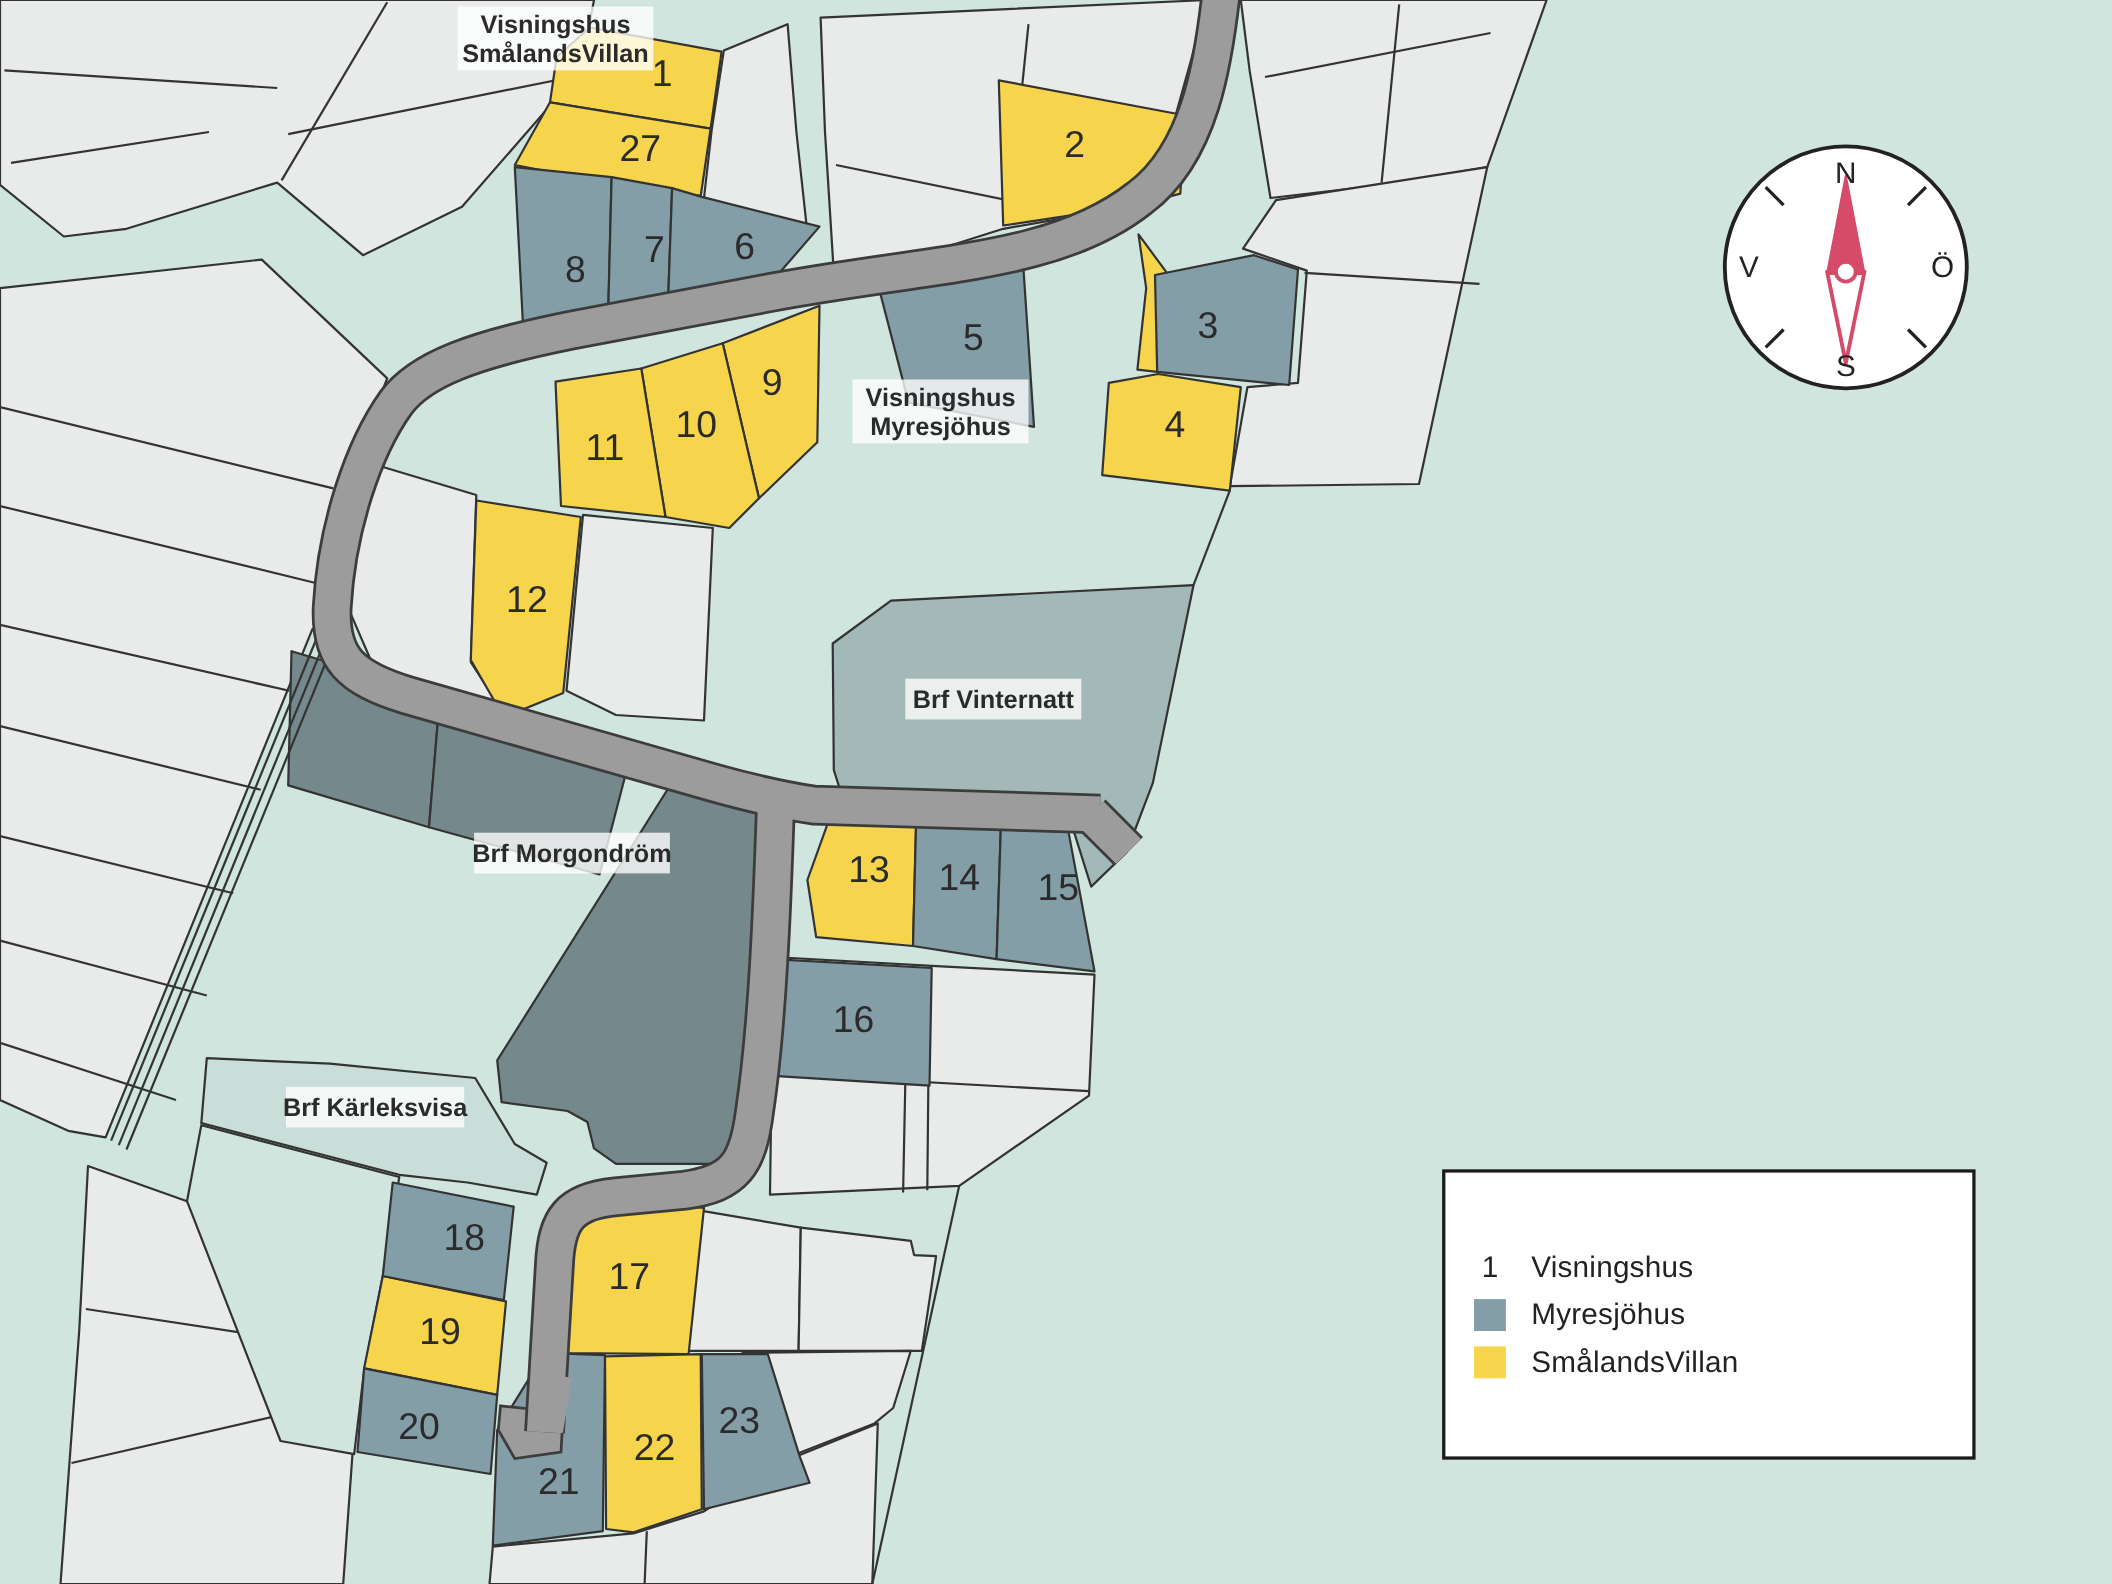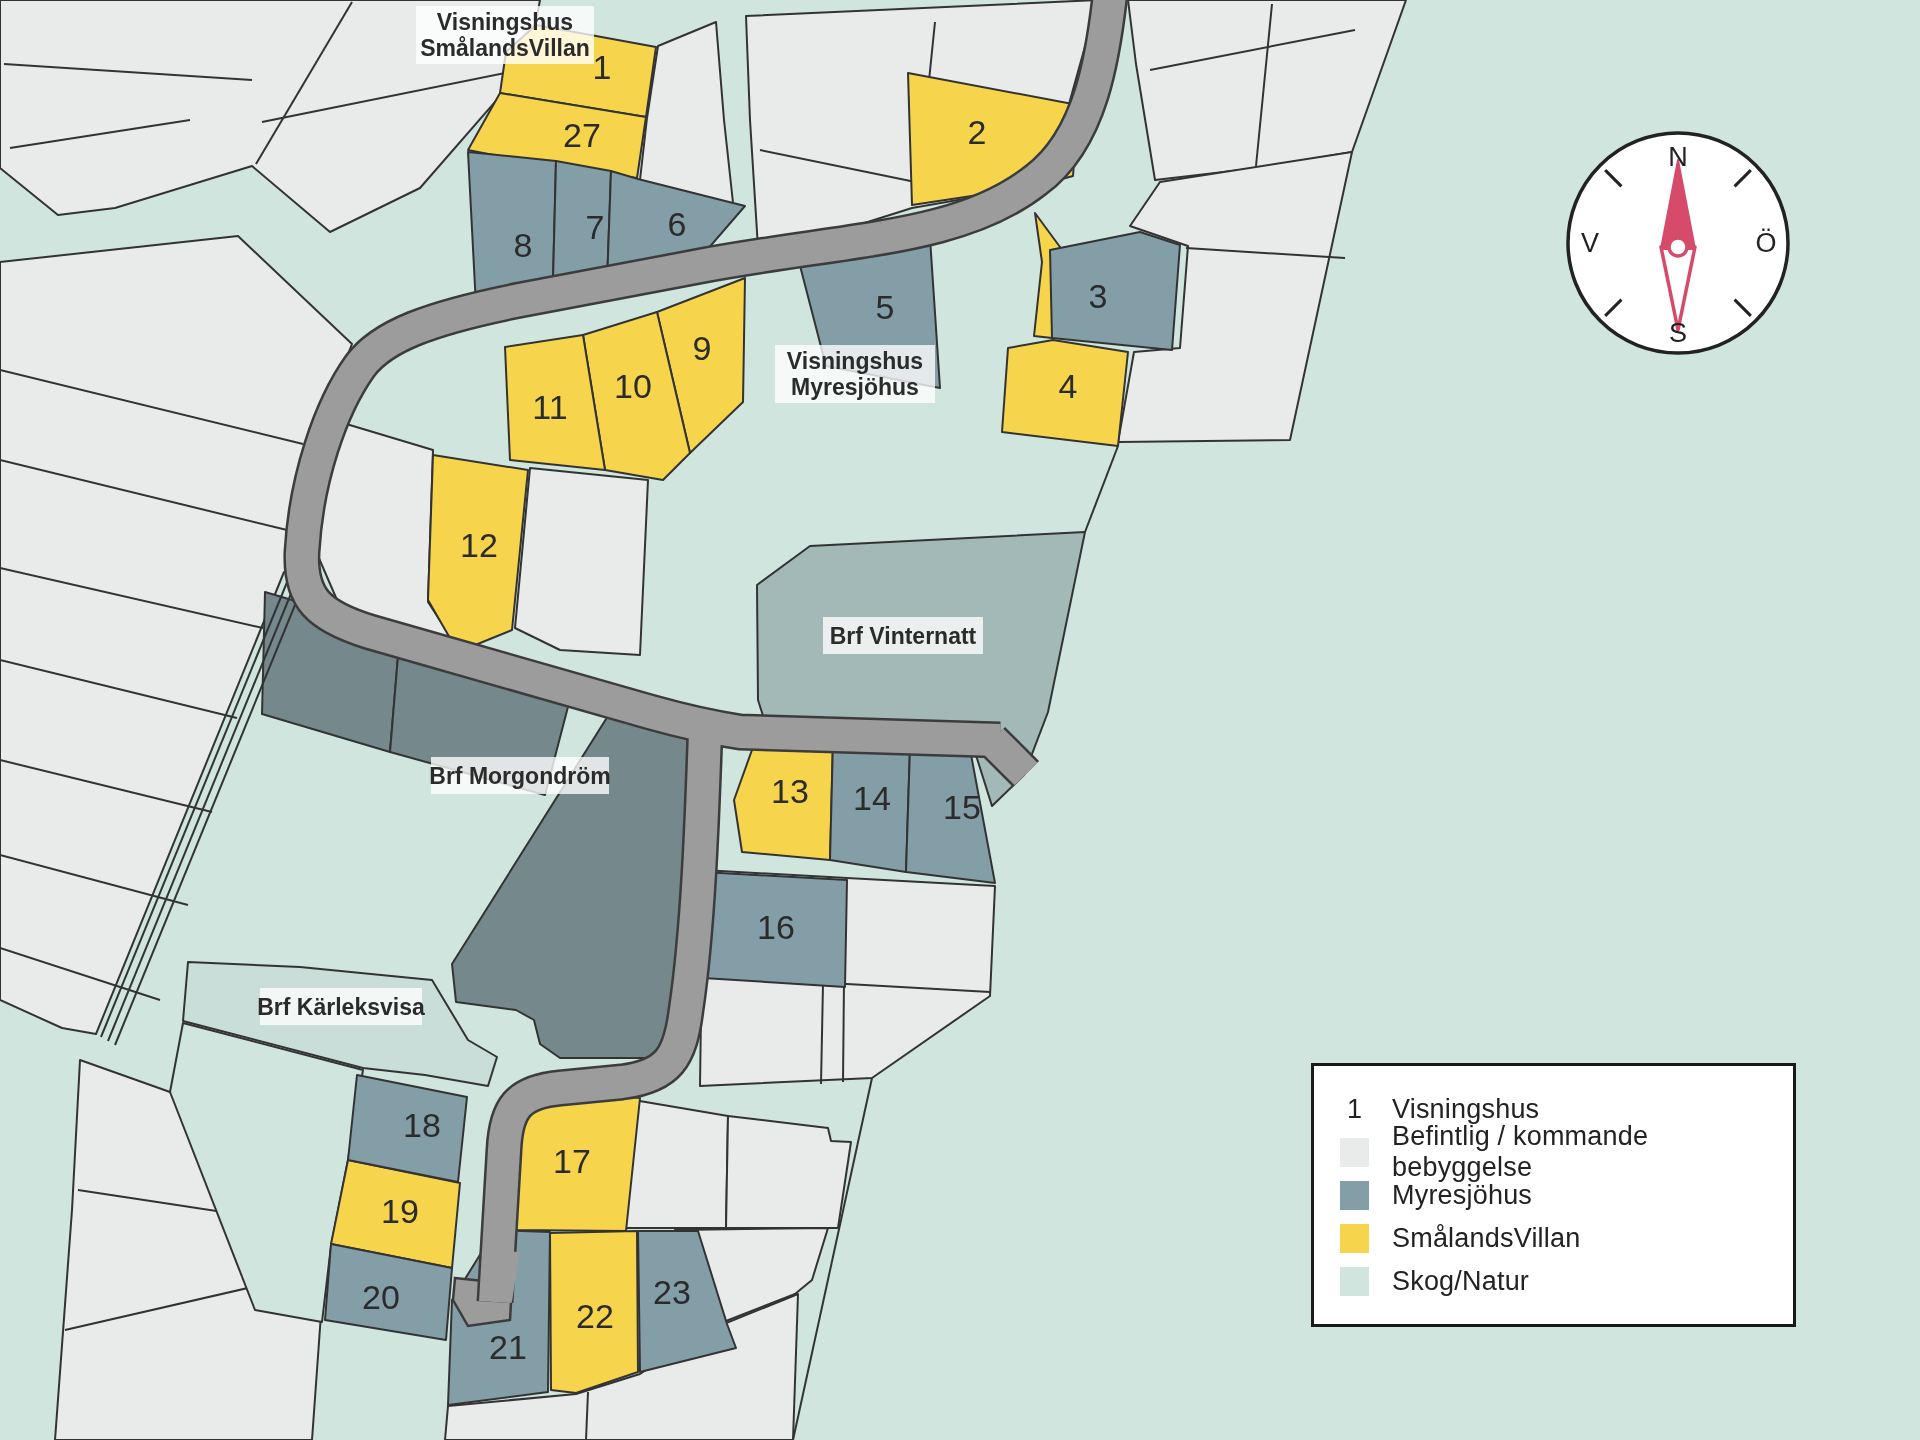--- a/index.html
+++ b/index.html
@@ -157,29 +157,21 @@
       <text x="1766" y="243" text-anchor="middle" dominant-baseline="central" font-size="27" fill="#222222">Ö</text>
       <text x="1678" y="333" text-anchor="middle" dominant-baseline="central" font-size="27" fill="#222222">S</text>
       <text x="1590" y="243" text-anchor="middle" dominant-baseline="central" font-size="27" fill="#222222">V</text>
     </svg>
   <div id="legend">
       <div class="legend-row">
         <span class="legend-num">1</span>
         <span class="legend-label">Visningshus</span>
       </div>
       <div class="legend-row">
-        <span class="legend-swatch" style="background: rgb(233, 234, 234);"></span>
-        <span class="legend-label">Befintlig / kommande bebyggelse</span>
-      </div>
-      <div class="legend-row">
         <span class="legend-swatch" style="background: rgb(132, 158, 168);"></span>
         <span class="legend-label">Myresjöhus</span>
       </div>
       <div class="legend-row">
         <span class="legend-swatch" style="background: rgb(246, 213, 76);"></span>
         <span class="legend-label">SmålandsVillan</span>
       </div>
-      <div class="legend-row">
-        <span class="legend-swatch" style="background: rgb(207, 229, 222);"></span>
-        <span class="legend-label">Skog/Natur</span>
-      </div>
     </div>
 </div>
 
 </body></html>

